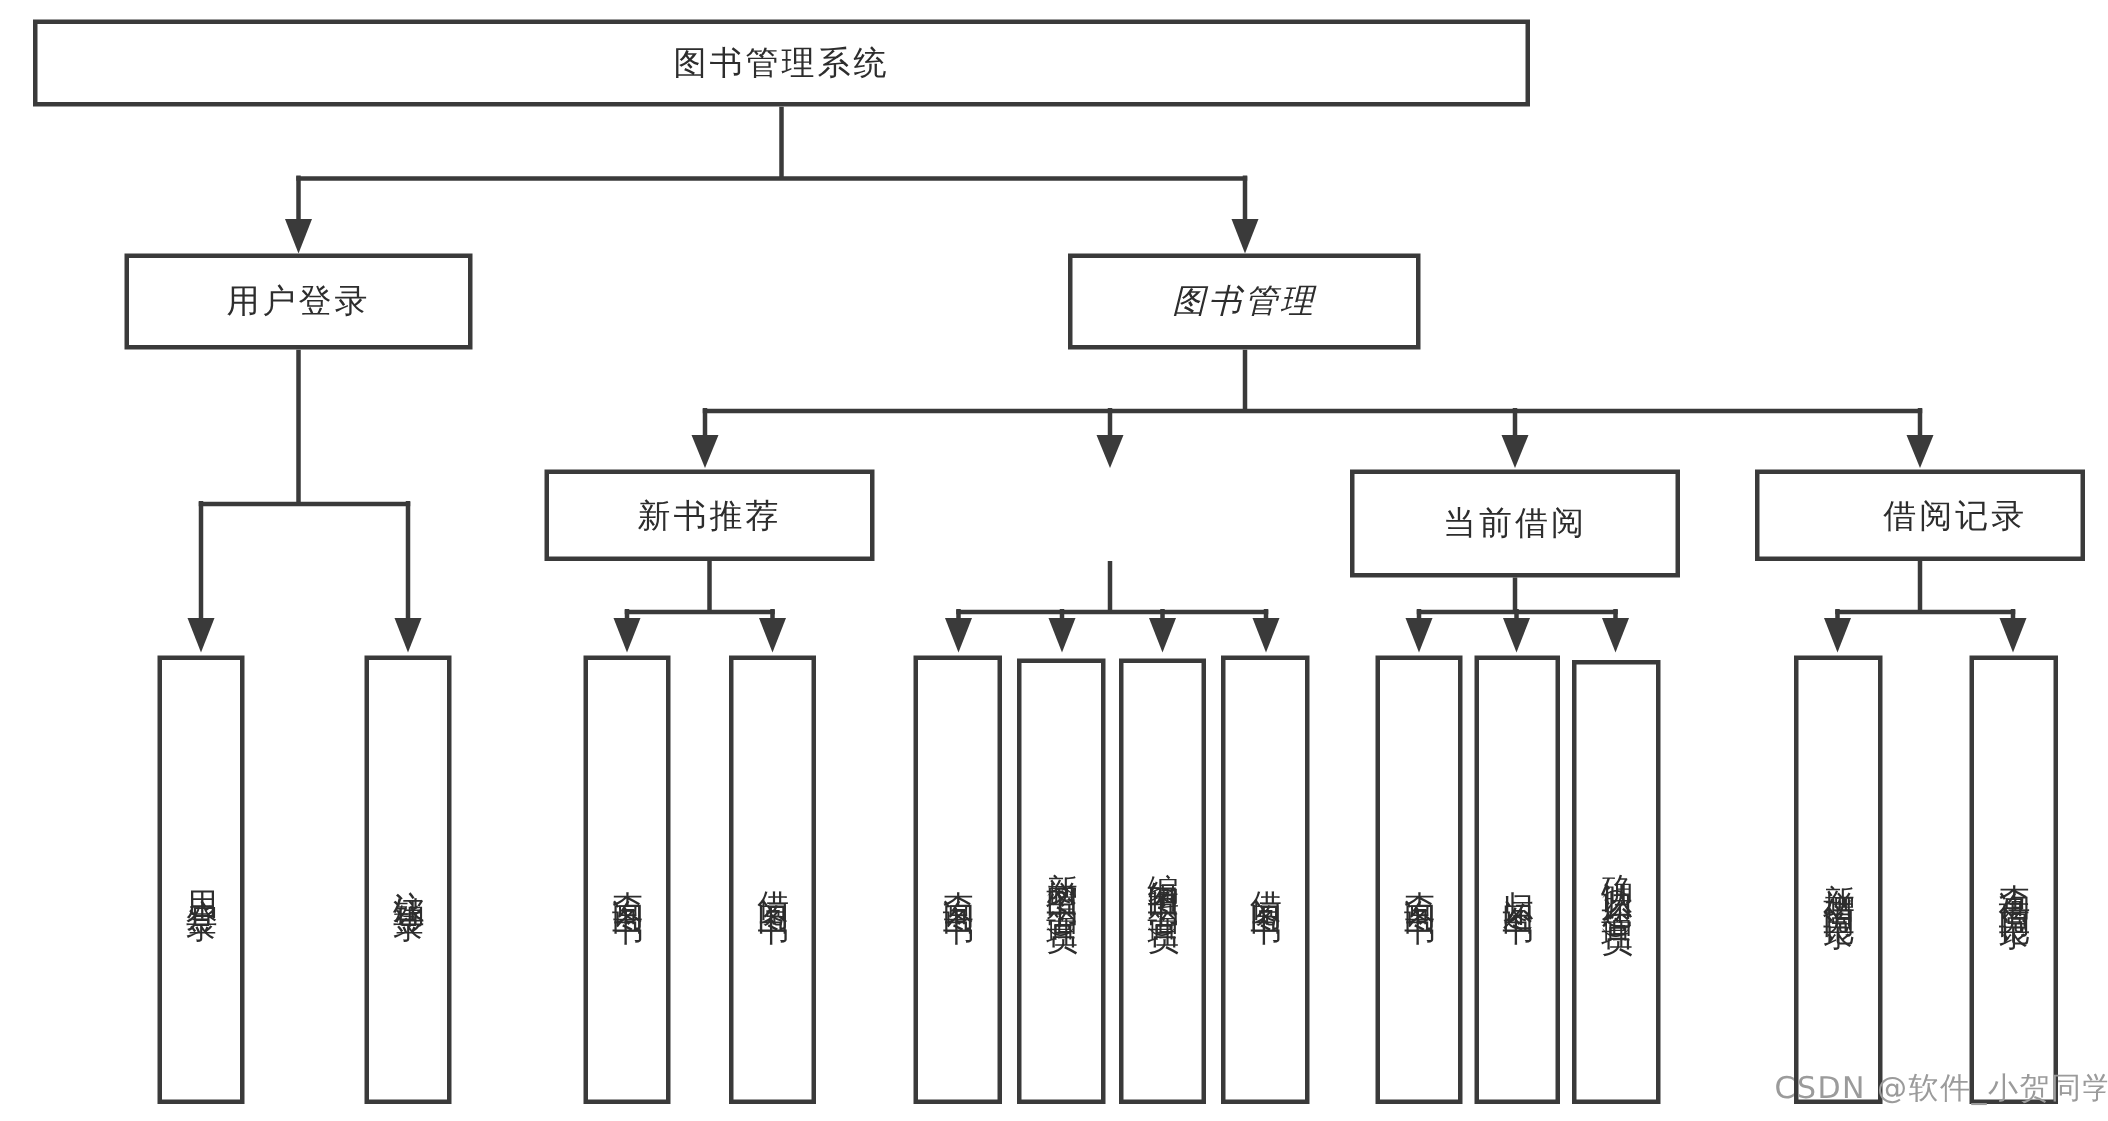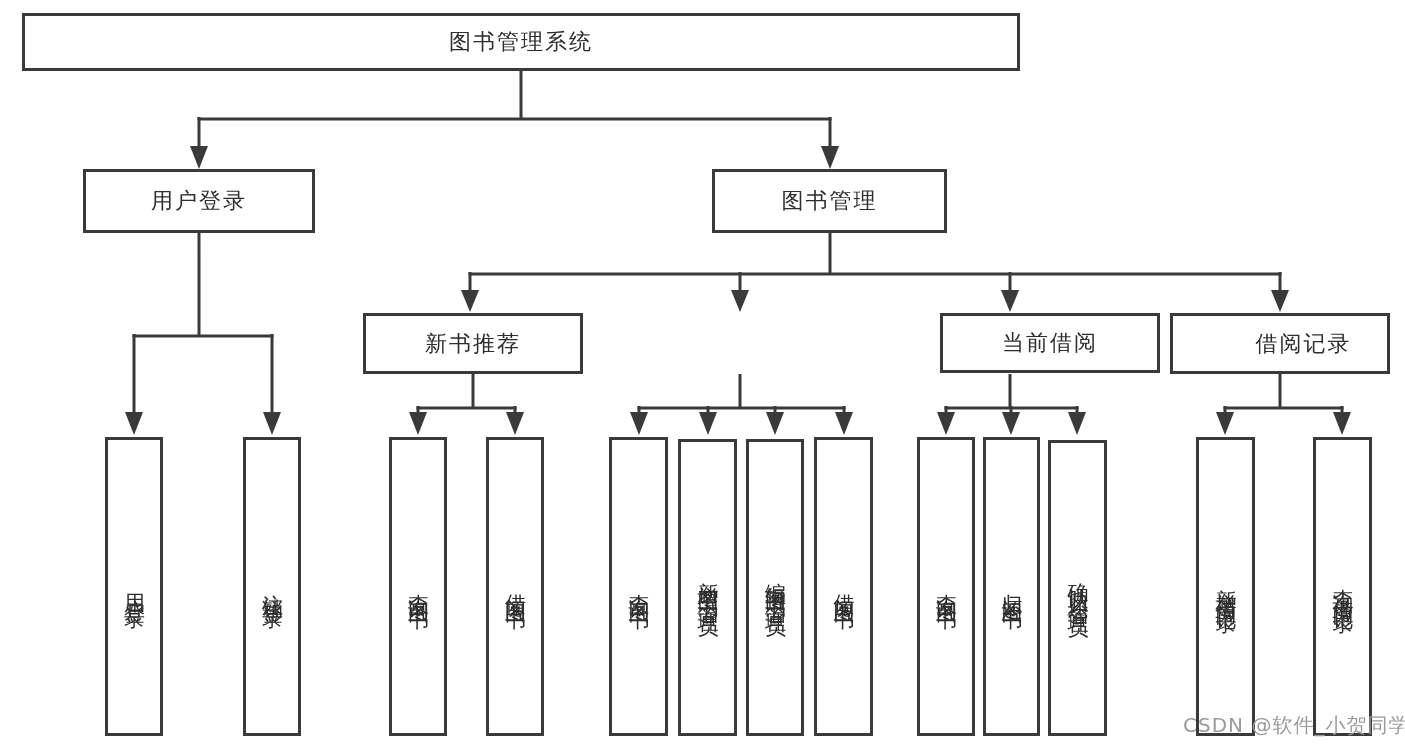--- a/index.html
+++ b/index.html
@@ -128,24 +128,24 @@
       <line class="cl" x1="1225" y1="406" x2="1225" y2="414"></line>
       <polygon class="ar" points="1216,412 1234,412 1225,435"></polygon>
       <line class="cl" x1="1342" y1="406" x2="1342" y2="414"></line>
       <polygon class="ar" points="1333,412 1351,412 1342,435"></polygon>
     </g>
   </svg>
 
   <div class="node" style="left:22px; top:13px; width:998px; height:58px;">图书管理系统</div>
 
   <div class="node" style="left:83px; top:169px; width:232px; height:64px;">用户登录</div>
-  <div class="node" style="left:712px; top:169px; width:235px; height:64px;">图书管理</div>
+  <div class="node" style="left:712px; top:169px; width:235px; height:64px;font-style:italic;">图书管理</div>
 
   <div class="node" style="left:363px; top:313px; width:220px; height:61px;">新书推荐</div>
-  <div class="node" style="left:900px; top:313px; width:220px; height:60px;margin-left:40px;">当前借阅</div>
+  <div class="node" style="left:900px; top:313px; width:220px; height:72px;">当前借阅</div>
   <div class="node" style="left:1170px; top:313px; width:220px; height:61px;padding-left:47px;">借阅记录</div>
 
   <div class="node vnode" style="left:105px; top:437px; width:58px; height:299px;">用户登录</div>
   <div class="node vnode" style="left:243px; top:437px; width:58px; height:299px;">注销登录</div>
 
   <div class="node vnode" style="left:389px; top:437px; width:58px; height:299px;">查询图书</div>
   <div class="node vnode" style="left:486px; top:437px; width:58px; height:299px;">借阅图书</div>
 
   <div class="node vnode" style="left:609px; top:437px; width:59px; height:299px;">查询图书</div>
   <div class="node vnode" style="left:678px; top:439px; width:59px; height:297px;">新增图书（管理员）</div>

